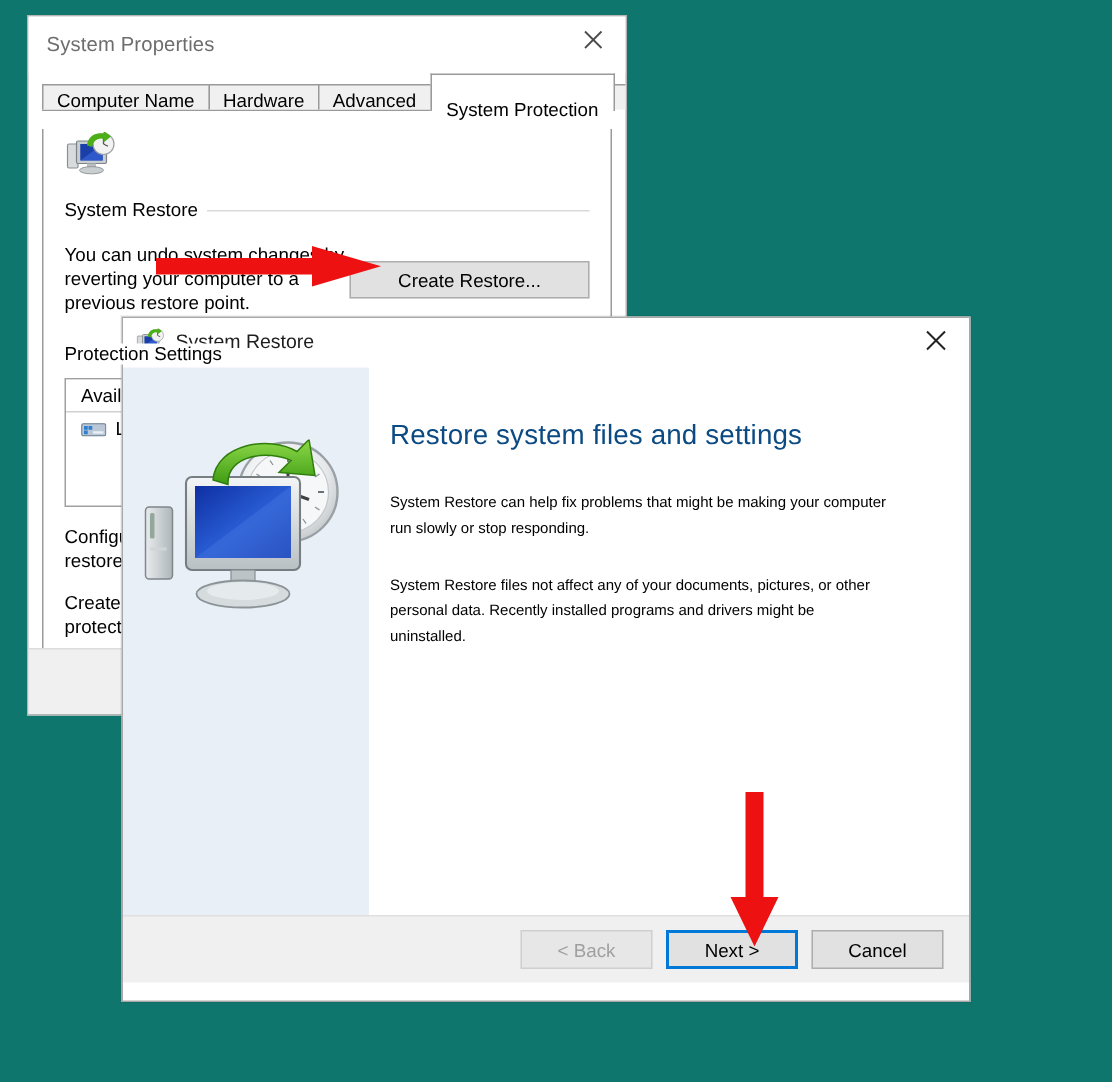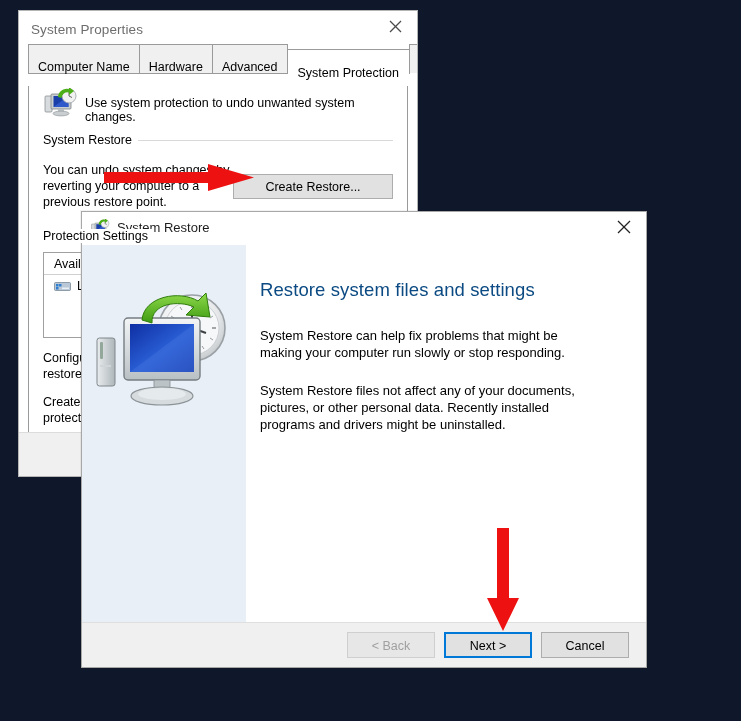--- a/index.html
+++ b/index.html
@@ -7,21 +7,21 @@
   html, body {
     margin: 0; padding: 0;
     width: 741px; height: 721px;
     background: #000000;
     overflow: hidden;
     font-family: "Liberation Sans", sans-serif;
   }
   #root {
     position: relative;
     width: 741px; height: 721px;
-    background: #0f172a;
+    background: #0f766e;
   }
 
   
   .sysprop-window {
     position: absolute;
     left: 18px; top: 10px;
     width: 400px; height: 467px;
     background: #ffffff;
     border: 1px solid #b5b5b5;
     overflow: hidden;
@@ -60,22 +60,22 @@
   .tabstrip {
     position: relative;
     height: 23px;
     margin-top: 2px;
     border-bottom: 1px solid #9a9a9a;
     display: flex;
     align-items: flex-end;
   }
   .tab {
     position: relative;
-    height: 29px;
-    padding: 12px 9px;
+    height: 17px;
+    padding: 0 9px;
     line-height: 21px;
     font-size: 12.5px;
     color: #000000;
     background: #f0f0f0;
     border: 1px solid #9a9a9a;
     border-bottom: none;
     margin-right: -1px;
     white-space: nowrap;
     cursor: default;
   }
@@ -268,30 +268,30 @@
   }
   .sr-heading {
     font-size: 18.5px;
     color: #003399;
     color: #0b4a82;
     margin: 0 0 26px 0;
     font-weight: normal;
     letter-spacing: 0.1px;
   }
   .sr-para {
-    font-size: 13px;
+    font-size: 10px;
     line-height: 17px;
     color: #000;
     margin: 0 4px 21px 0;
     max-width: 335px;
   }
 
   .sr-footer {
     position: absolute;
-    left: 0; right: 0; bottom: 0;
+    left: 0; right: 0; bottom: 12px;
     height: 45px;
     background: #f0f0f0;
     border-top: 1px solid #dfdfdf;
     display: flex;
     align-items: center;
     justify-content: flex-end;
     padding-right: 17px;
     gap: 9px;
   }
   .sr-footer .winbtn { min-width: 88px; height: 26px; line-height: 24px; }
@@ -346,21 +346,20 @@
             <rect x="7" y="6" width="20" height="15" rx="1" fill="#c9ced1" stroke="#7d8487" stroke-width="0.8"></rect>
             <rect x="9.5" y="8" width="15" height="11" fill="#1a3fa8"></rect>
             <polygon points="9.5,19 24.5,8 24.5,19" fill="#3763d6" opacity="0.75"></polygon>
             <rect x="14" y="21" width="6" height="3" fill="#b9bfc2"></rect>
             <ellipse cx="17" cy="25.5" rx="8" ry="2.4" fill="#c9ced1" stroke="#8a9093" stroke-width="0.6"></ellipse>
             <circle cx="25" cy="8" r="7" fill="#f2f2f2" stroke="#9aa0a3" stroke-width="0.8"></circle>
             <line x1="25" y1="8" x2="25" y2="3.8" stroke="#555" stroke-width="0.9"></line>
             <line x1="25" y1="8" x2="28" y2="9.5" stroke="#555" stroke-width="0.9"></line>
             <path d="M14 9 A8.5 8.5 0 0 1 25 1.2 L25 -1 L30 3 L25 7 L25 4.6 A5.8 5.8 0 0 0 17.5 10 Z" fill="#4caf17"></path>
           </svg>
-          <div class="sp-intro-text">Use system protection to undo unwanted system changes.</div>
         </div>
 
         <div class="groupbox">
           <div class="groupbox-line"></div>
           <div class="groupbox-legend">System Restore</div>
           <div class="gb-row">
             <div class="gb-desc">You can undo system changes by reverting your computer to a previous restore point.</div>
             <button class="winbtn">Create Restore...</button>
           </div>
         </div>

